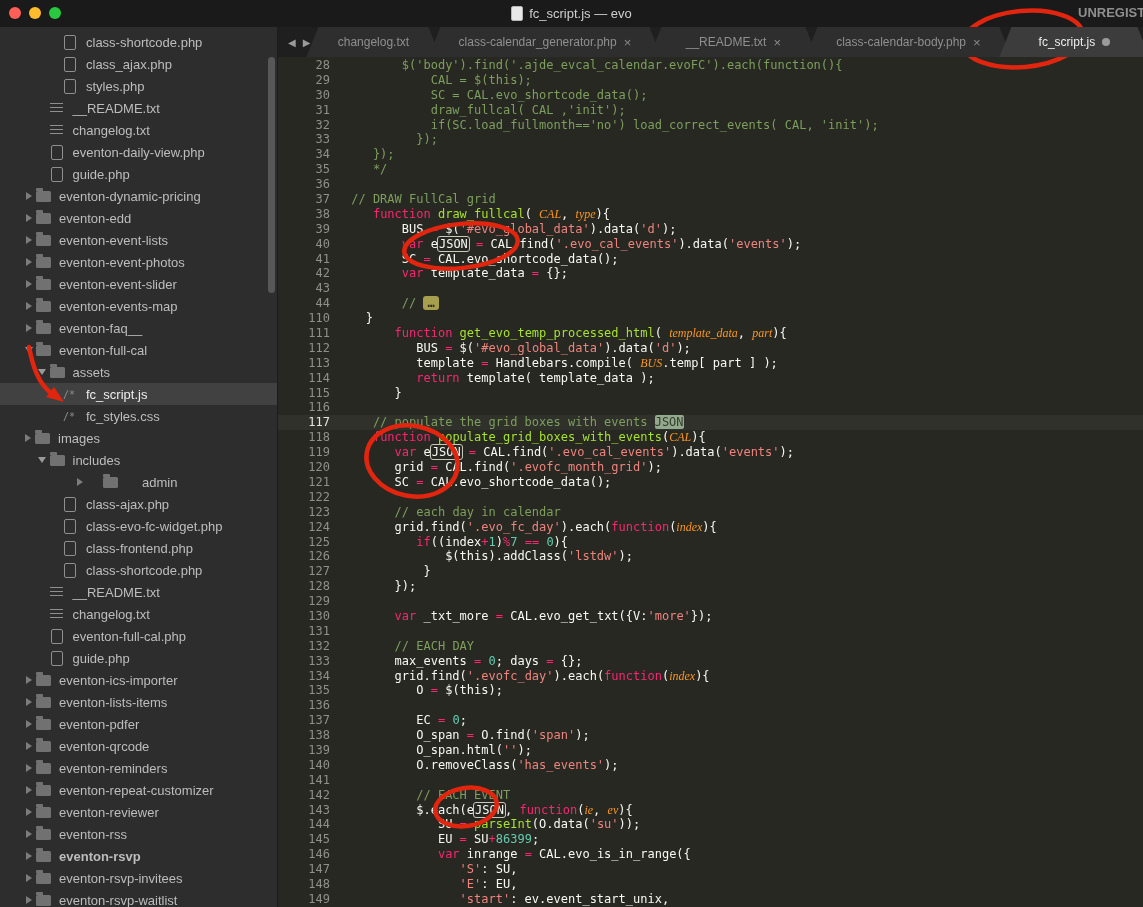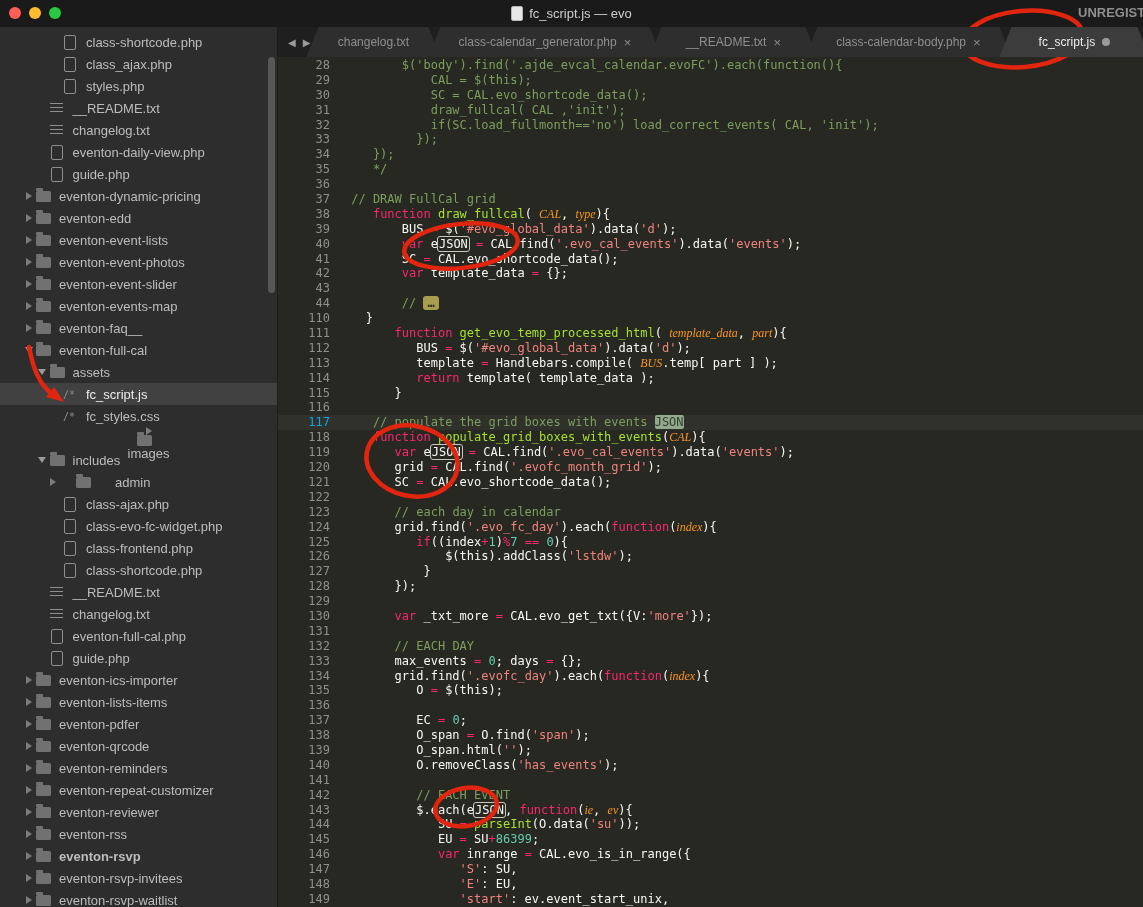--- a/index.html
+++ b/index.html
@@ -37,21 +37,21 @@
   .tabs{display:flex;align-items:stretch;}
   .tab{position:relative;display:flex;align-items:center;justify-content:center;gap:7px;background:#2e2e2e;color:#8f8f8f;font-size:12px;clip-path:polygon(12px 0,calc(100% - 12px) 0,100% 100%,0 100%);padding:0 14px;margin-left:-12px;white-space:nowrap;overflow:hidden;}
   .tab.active{background:#3c3c3c;color:#ededed;}
   .tab .close{color:#8a8a8a;font-size:13px;line-height:1;}
   .dot{width:8px;height:8px;border-radius:50%;background:#9b9b9b;flex:none;}
   
   .code{padding-top:1px;font-family:"DejaVu Sans Mono",monospace;font-size:12px;}
   .line{display:flex;height:14.9px;line-height:14.9px;white-space:pre;}
   .line.hl{background:rgba(255,255,255,0.045);}
   .gut{width:52px;flex:none;text-align:right;padding-right:14px;color:#8f908a;}
-  .line.hl .gut{color:#0ea5e9;}
+  .line.hl .gut{color:#e5e5e5;}
   .src{color:#f8f8f2;}
   .c{color:#7d9e5d;}
   .k{color:#f92672;}
   .s{color:#ef837d;}
   .f{color:#a6e22e;}
   .a{color:#fd971f;font-style:italic;font-family:Liberation Serif, serif;}
   .n{color:#65ccb1;}
   .t{color:#f8f8f2;}
   .jb{border:1px solid #c9c9bb;border-radius:3px;padding:0 1px;margin:0 -1px;}
   .jf{background:#93a98e;color:#333f2e;border-radius:2px;}
@@ -217,39 +217,39 @@
             </span>
             <span class="slabel">fc_script.js</span>
           </div>
           <div class="srow" style="padding-left: 48px;">
             <span class="sarrow"></span>
             <span class="sicon">
               <span class="ic-code">/*</span>
             </span>
             <span class="slabel">fc_styles.css</span>
           </div>
-          <div class="srow" style="padding-left: 20px; flex-direction: column;">
+          <div class="srow" style="padding-left: 20px;">
             <span class="sarrow">
               <span class="tri-r"></span>
             </span>
             <span class="sicon">
               <span class="ic-folder"></span>
             </span>
             <span class="slabel">images</span>
           </div>
           <div class="srow" style="padding-left: 34.5px;">
             <span class="sarrow">
               <span class="tri-d"></span>
             </span>
             <span class="sicon">
               <span class="ic-folder"></span>
             </span>
             <span class="slabel">includes</span>
           </div>
-          <div class="srow" style="padding-left: 45px; gap: 16px;">
+          <div class="srow" style="padding-left: 72px; gap: 16px;">
             <span class="sarrow">
               <span class="tri-r"></span>
             </span>
             <span class="sicon">
               <span class="ic-folder"></span>
             </span>
             <span class="slabel">admin</span>
           </div>
           <div class="srow" style="padding-left: 48px;">
             <span class="sarrow"></span>

